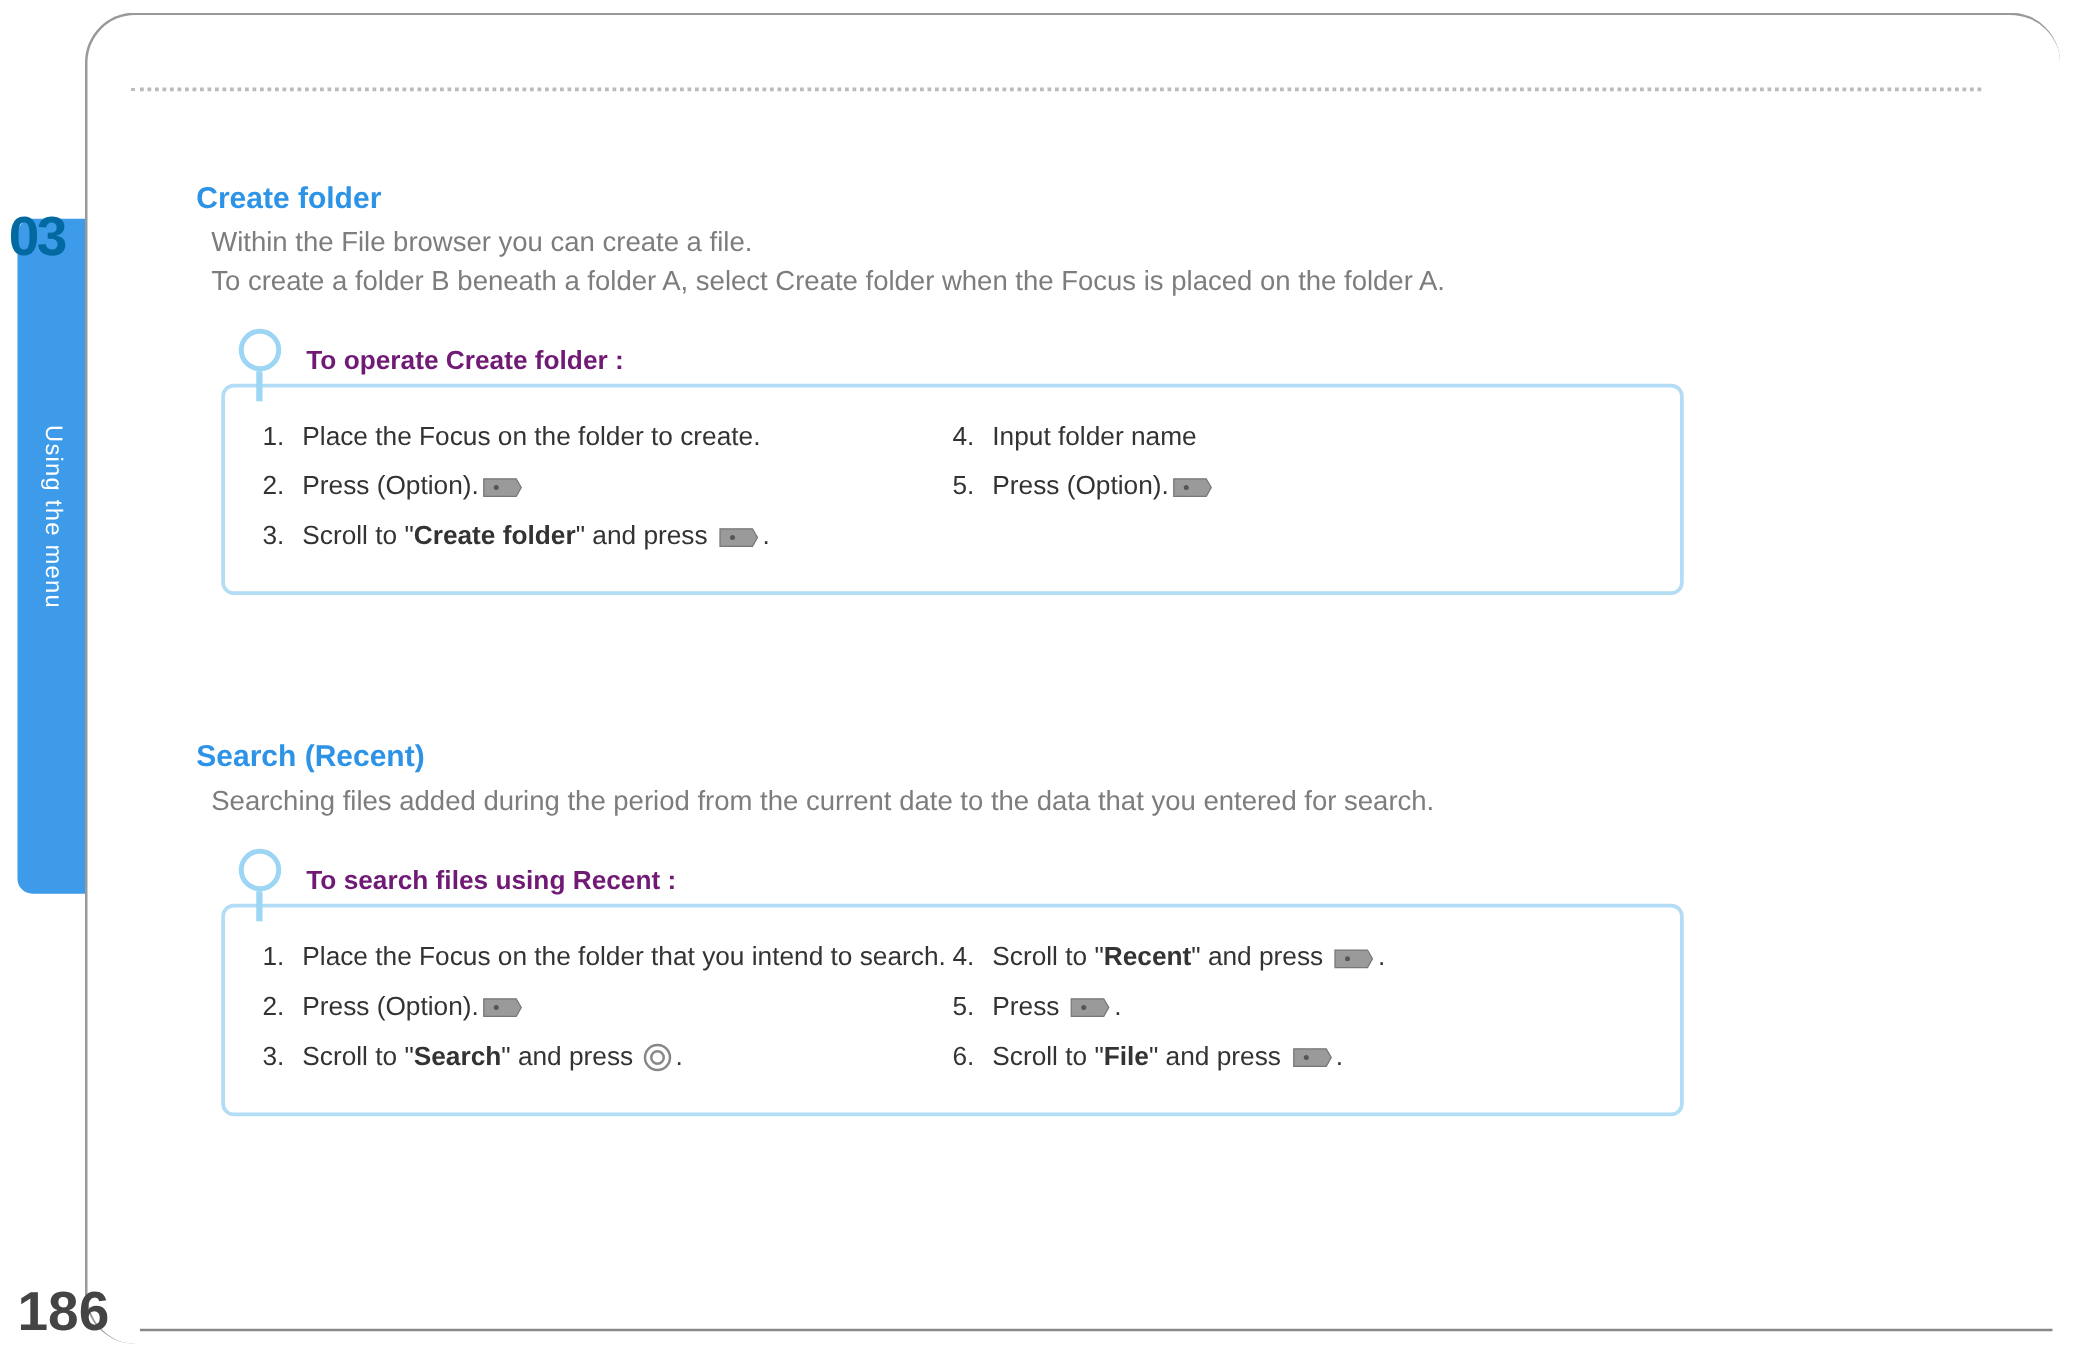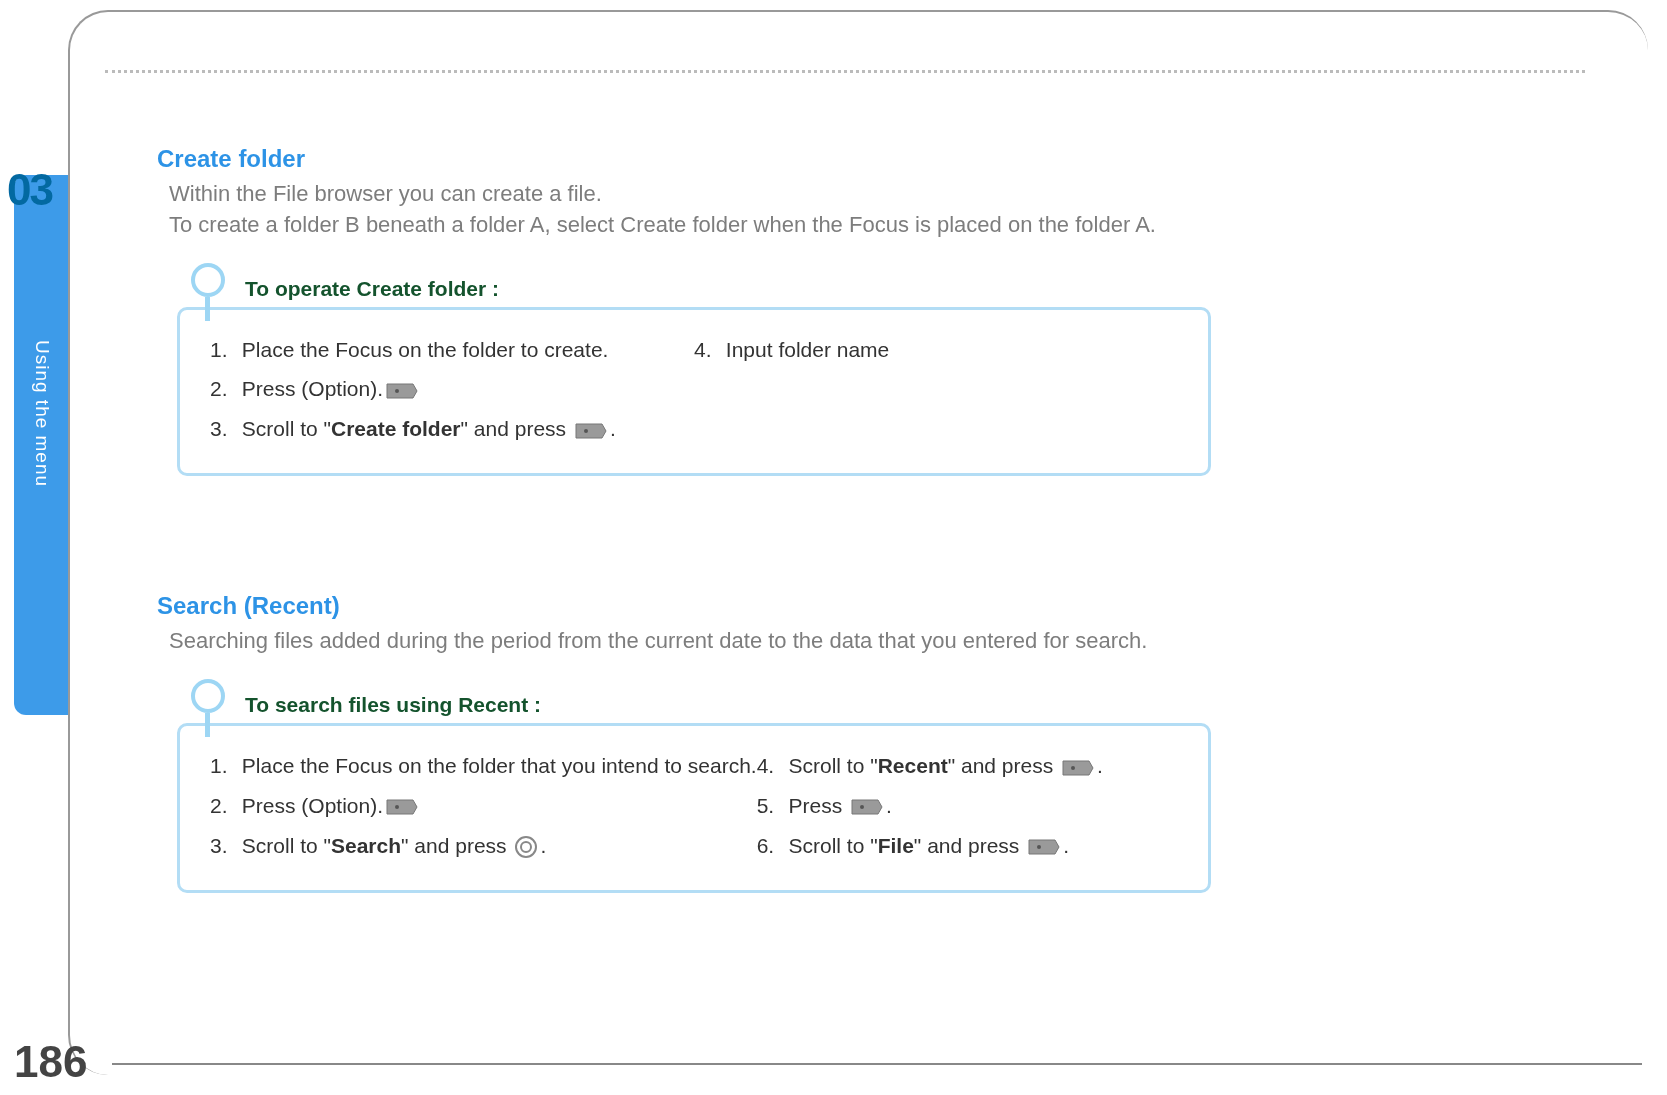--- a/index.html
+++ b/index.html
@@ -78,21 +78,21 @@
     margin-bottom: 30px;
   }
   .callout-wrapper {
     position: relative;
     margin-left: 20px;
     margin-bottom: 70px;
   }
   .callout-heading {
     font-size: 21px;
     font-weight: bold;
-    color: #14532d;
+    color: #701a75;
     margin-left: 68px;
     margin-bottom: 12px;
     position: relative;
     top: 6px;
   }
   .callout-ring {
     position: absolute;
     left: 14px;
     top: -8px;
     width: 34px;
@@ -108,21 +108,21 @@
     top: 26px;
     width: 5px;
     height: 24px;
     background: #9dd6f4;
     z-index: 1;
   }
   .callout-box {
     border: 3px solid #b3ddf5;
     border-radius: 10px;
     padding: 20px 30px 24px 30px;
-    width: 1034px;
+    width: 1170px;
     display: flex;
     background: #fff;
   }
   .step-col {
     flex: 1;
   }
   .step-row {
     font-size: 21px;
     color: #333;
     line-height: 1.9;
@@ -135,21 +135,21 @@
     margin: 0 2px;
   }
   .ok-icon {
     display: inline-block;
     vertical-align: middle;
     margin: 0 2px;
   }
   .page-number {
     position: absolute;
     left: 14px;
-    bottom: 8px;
+    bottom: 20px;
     font-size: 44px;
     font-weight: bold;
     color: #444;
   }
   .page-num-line {
     position: absolute;
     left: 112px;
     bottom: 30px;
     width: 1530px;
     border-top: 2px solid #888;
@@ -185,20 +185,24 @@
               <polygon points="2,2 28,2 32,9 28,16 2,16" fill="#9a9a9a" stroke="#777" stroke-width="1"></polygon>
               <circle cx="12" cy="9" r="2" fill="#555"></circle>
             </svg></div>
           <div class="step-row"><span class="step-num">3.</span> <span>Scroll to "</span><b>Create folder</b><span>" and press </span><svg class="softkey-icon" width="34" height="18" viewBox="0 0 34 18">
               <polygon points="2,2 28,2 32,9 28,16 2,16" fill="#9a9a9a" stroke="#777" stroke-width="1"></polygon>
               <circle cx="12" cy="9" r="2" fill="#555"></circle>
             </svg><span>.</span></div>
         </div>
       <div class="step-col" id="s1-right">
           <div class="step-row"><span class="step-num">4.</span> <span>Input folder name</span></div>
+          <div class="step-row"><span class="step-num">5.</span> <span>Press </span><span> (Option).</span><svg class="softkey-icon" width="34" height="18" viewBox="0 0 34 18">
+              <polygon points="2,2 28,2 32,9 28,16 2,16" fill="#9a9a9a" stroke="#777" stroke-width="1"></polygon>
+              <circle cx="12" cy="9" r="2" fill="#555"></circle>
+            </svg></div>
         </div>
     </div>
   </div>
 
   <div class="section2">
     <div class="section-title">Search (Recent)</div>
     <div class="section-desc">
       <span>Searching files added during the period from the current date to the data that you entered for search.</span>
     </div>
 

